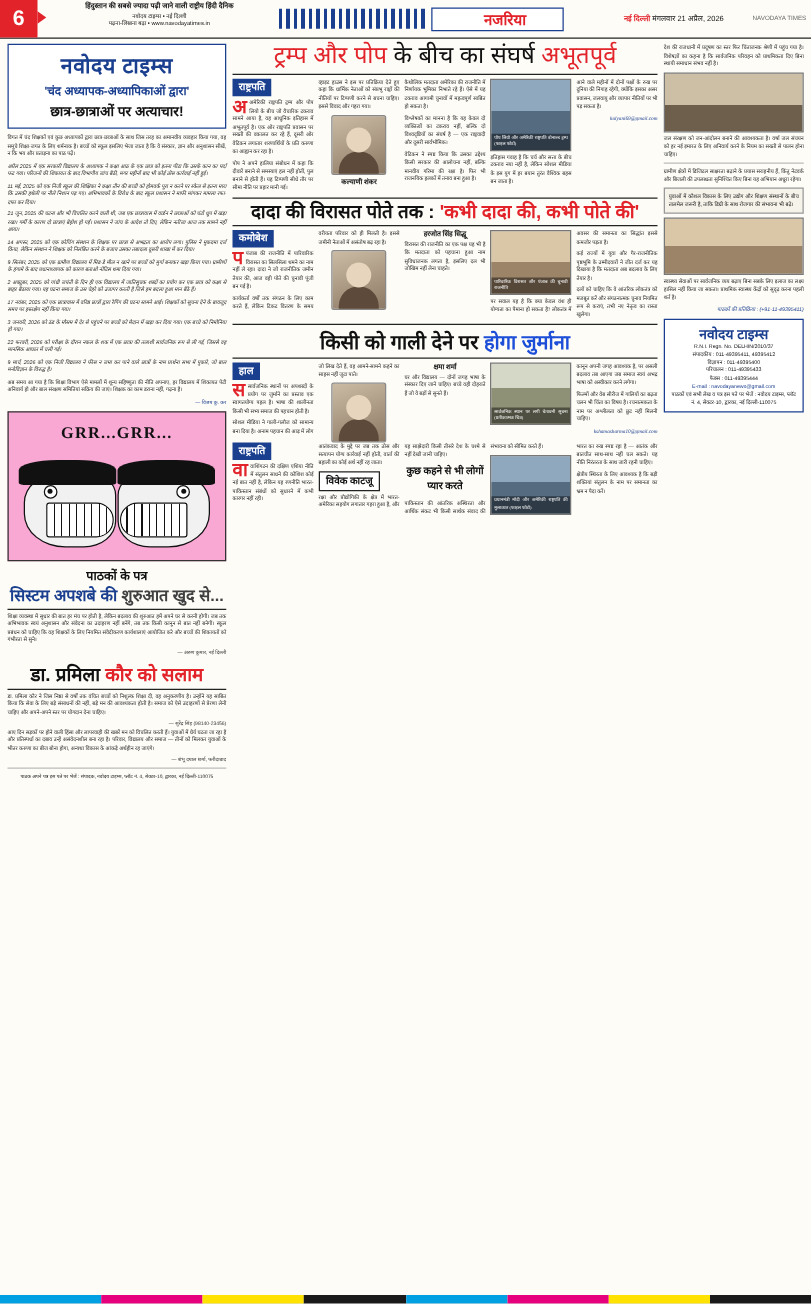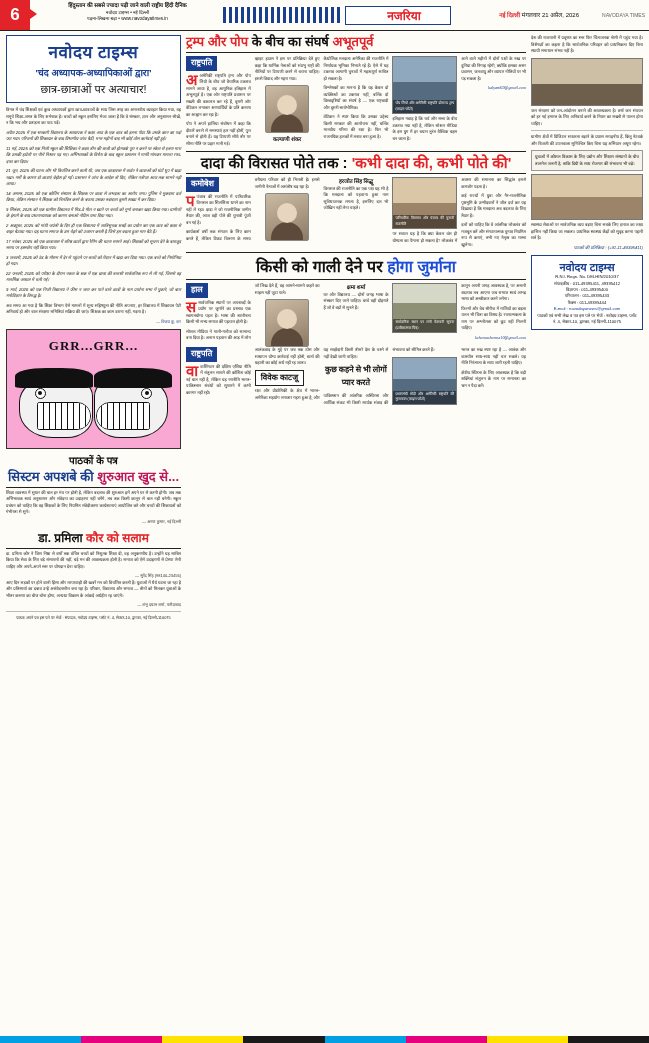--- a/index.html
+++ b/index.html
@@ -32,24 +32,24 @@
   .colB{flex:1;}
   .colC{width:112px;}
 
   
   .navoday{
     border:1px solid #1b3f8f;padding:4px 5px 6px 5px;text-align:center;margin-bottom:4px;background:#fff;
   }
   .navoday .t1{font-size:17px;font-weight:bold;color:#e2232a;letter-spacing:.5px;}
   .navoday .t1 span{color:#1b3f8f;}
   .navoday .t2{font-size:9.5px;font-weight:bold;color:#1b3f8f;margin-top:3px;}
-  .navoday .t3{font-size:11px;font-weight:normal;color:#111;margin-top:2px;}
+  .navoday .t3{font-size:11px;font-weight:bold;color:#111;margin-top:2px;}
 
   .bigHead{
-    text-align:left;font-weight:bold;color:#e2232a;font-size:13px;line-height:1.1;
+    text-align:center;font-weight:normal;color:#e2232a;font-size:19px;line-height:1.1;
     border-bottom:1px solid #222;padding-bottom:3px;margin-bottom:3px;
   }
   .bigHead .blk{color:#111;}
   .midHead{
     text-align:center;font-weight:bold;color:#111;font-size:15px;line-height:1.15;
     border-top:1px solid #222;border-bottom:1px solid #222;padding:2px 0;margin:4px 0 3px 0;
   }
   .midHead .red{color:#e2232a;}
   .secHead{
     text-align:center;font-weight:bold;font-size:16px;color:#111;border-top:1px solid #222;
@@ -116,23 +116,23 @@
     background:repeating-linear-gradient(90deg,#fff 0 5px,#111 5px 6px);}
   .ch-eye{position:absolute;left:22px;top:20px;width:9px;height:9px;border:1.6px solid #111;border-radius:50%;background:#fff;}
   .ch-eye::after{content:"";position:absolute;left:2px;top:2px;width:4px;height:4px;background:#111;border-radius:50%;}
 
   
   .letters-head{
     text-align:center;border-bottom:1px solid #222;margin:4px 0 2px 0;padding-bottom:2px;
   }
   .letters-head .l1{font-size:10px;font-weight:bold;color:#111;}
   .letters-head .l2{font-size:13px;font-weight:bold;color:#1b3f8f;}
-  .letters-head .l2 .red{color:#be185d;}
+  .letters-head .l2 .red{color:#404040;}
   .lh2{
-    text-align:center;font-size:12px;font-weight:bold;color:#111;border-bottom:1px solid #222;
+    text-align:center;font-size:15px;font-weight:bold;color:#111;border-bottom:1px solid #222;
     margin:4px 0 2px 0;padding-bottom:2px;
   }
   .lh2 .red{color:#e2232a;}
   .by{text-align:right;font-size:4px;color:#333;margin-top:1px;}
 
   
   .contact{
     border:1px solid #1b3f8f;padding:3px 4px;margin-top:4px;text-align:center;background:#fff;
   }
   .contact .brand{font-size:11px;font-weight:bold;color:#e2232a;}

